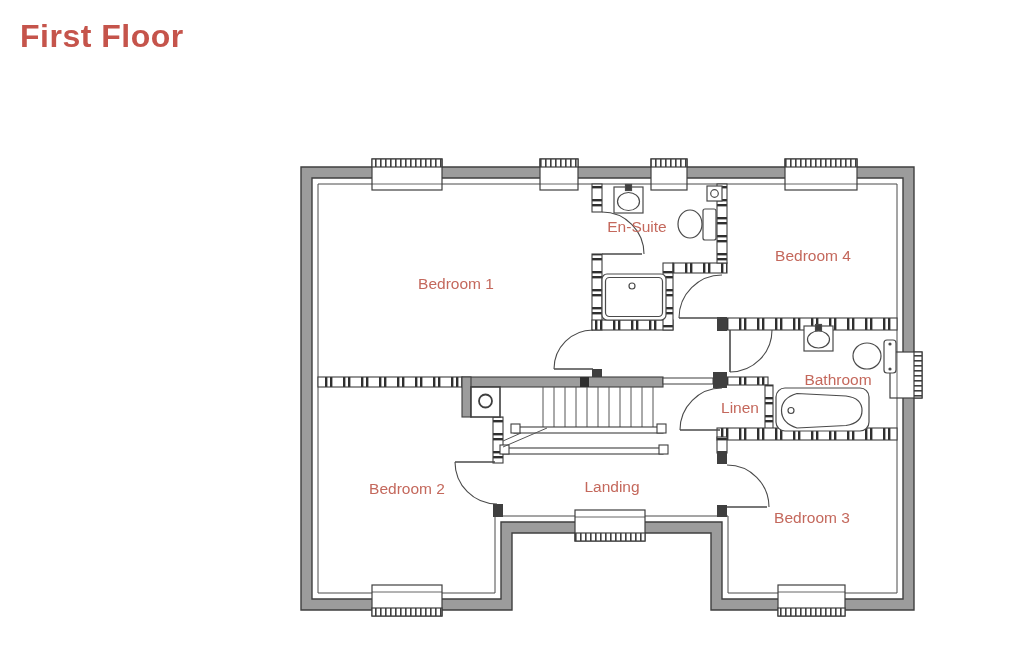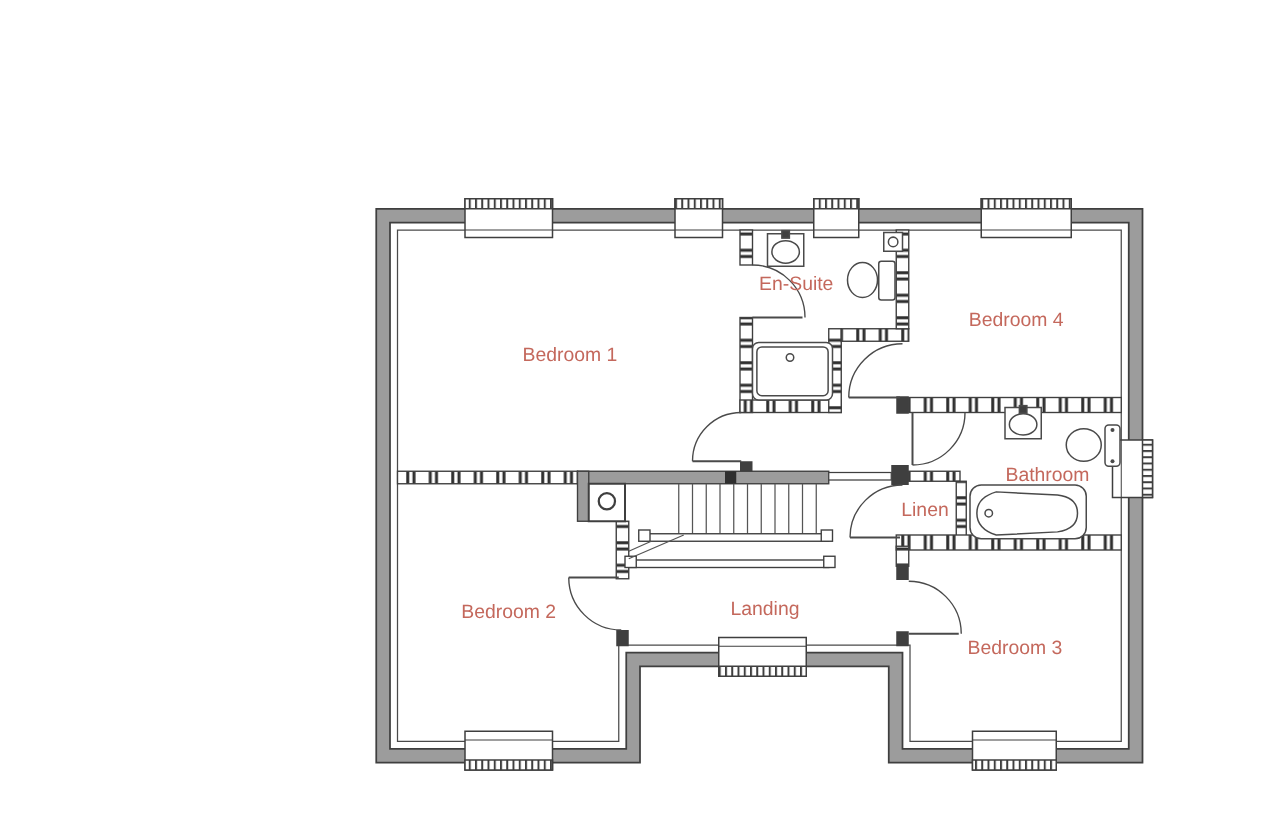--- a/index.html
+++ b/index.html
@@ -7,20 +7,21 @@
          font-family:"Liberation Sans",sans-serif;}
   .page-title{position:absolute;left:20px;top:18px;font-size:32px;font-weight:700;
               letter-spacing:.5px;color:#c5544b;}
   svg text{font-family:"Liberation Sans",sans-serif;font-size:15.5px;}
 </style>
 </head>
 <body>
 
 <div class="stage">
 
+  <div class="page-title">First Floor</div>
 
   <svg width="1024" height="662" viewBox="0 0 1024 662">
     <defs>
 
       <pattern id="hatchH" width="18" height="12" patternUnits="userSpaceOnUse">
         <rect width="18" height="12" fill="#ffffff"></rect>
         <rect x="1" width="2.4" height="12" fill="#2f2f2f"></rect>
         <rect x="6" width="2.4" height="12" fill="#2f2f2f"></rect>
       </pattern>
 

